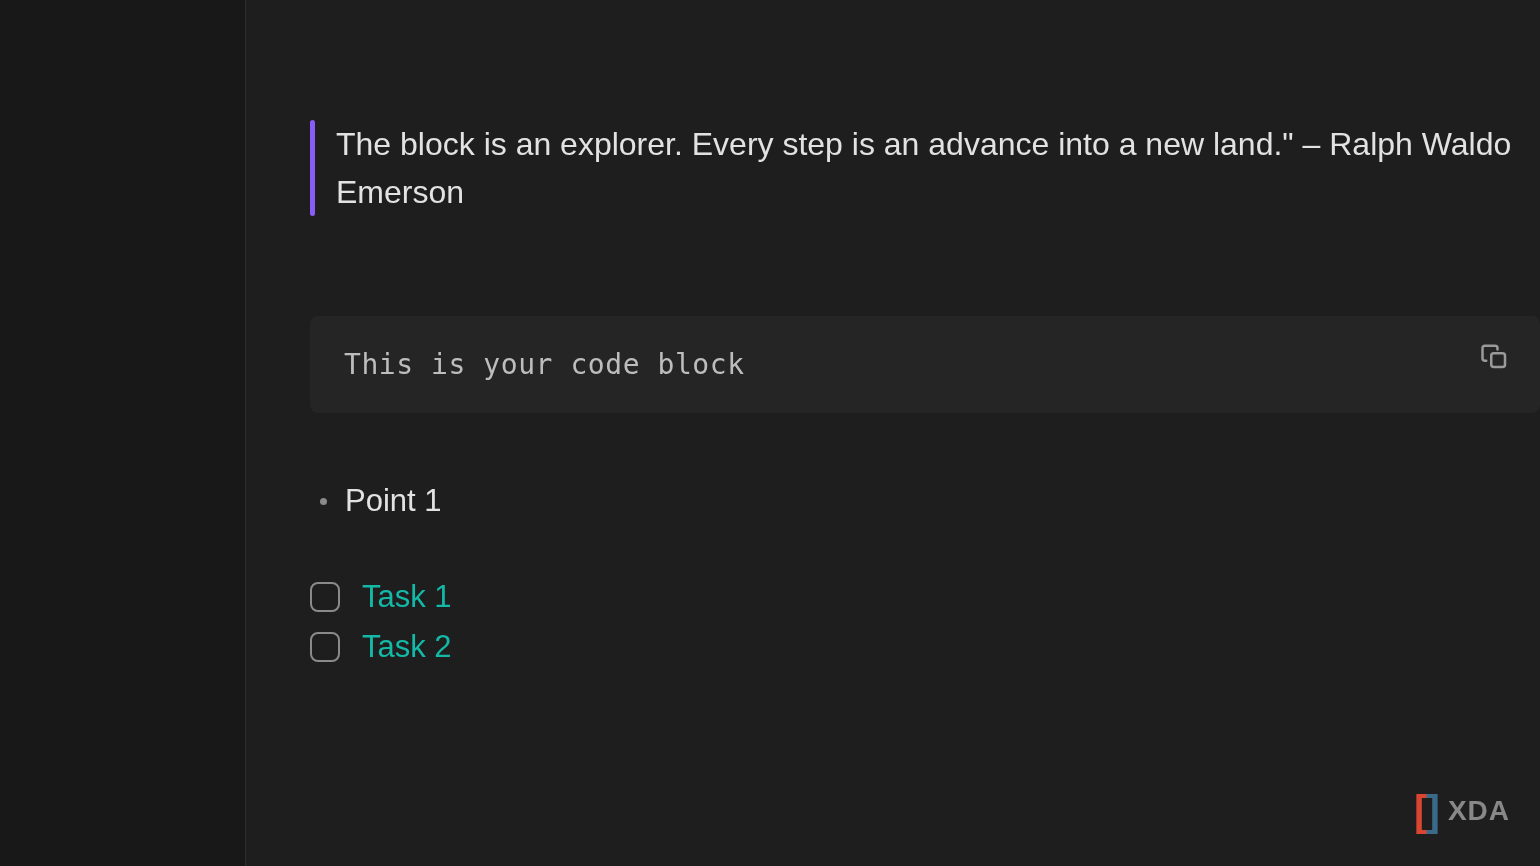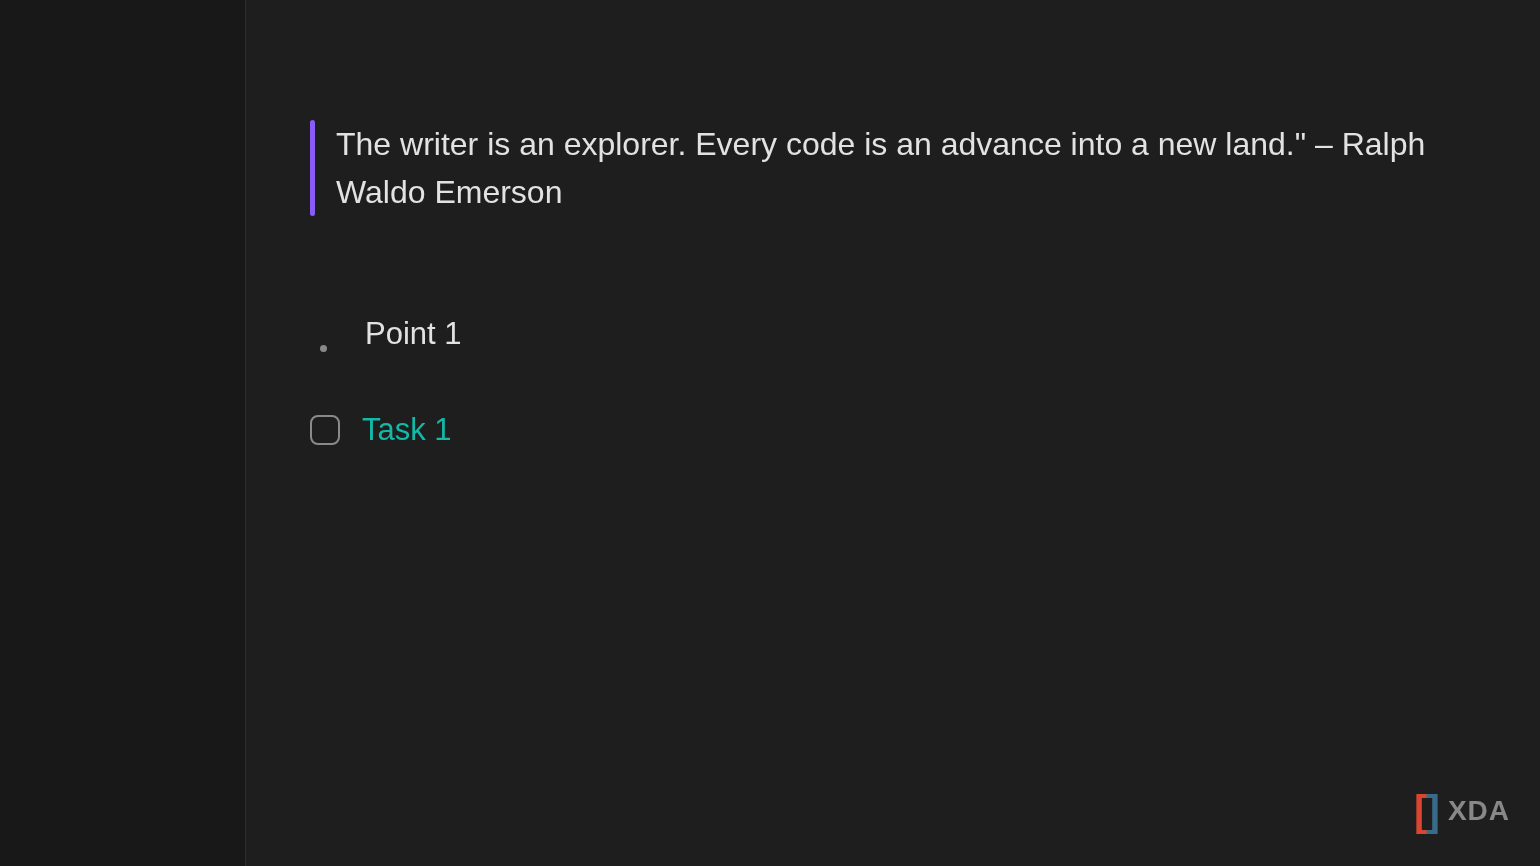--- a/index.html
+++ b/index.html
@@ -83,23 +83,22 @@
     justify-content: center;
     cursor: pointer;
     color: #9a9a9a;
   }
   .bullet-list {
     margin-bottom: 60px;
     padding-left: 10px;
   }
   .bullet-item {
     display: flex;
-    align-items: flex-end;
+    align-items: center;
     margin-bottom: 12px;
-    gap: 20px;
   }
   .bullet-dot {
     width: 7px;
     height: 7px;
     background: #8a8a8a;
     border-radius: 50%;
     margin-right: 18px;
     flex-shrink: 0;
   }
   .bullet-text {
@@ -166,35 +165,48 @@
   }
 </style>
 </head>
 <body>
 
 <div class="sidebar"></div>
 
 <div class="content">
 
   <div class="blockquote">
-    <div class="blockquote-text">The writer is an explorer. Every code is an advance into a new land." – Ralph Waldo Emerson</div>
-  </div>
-
+    <div class="blockquote-text">The block is an explorer. Every step is an advance into a new land." – Ralph Waldo Emerson</div>
+  </div>
+
+  <div class="code-block">
+    <div class="code-text">This is your code block</div>
+    <div class="copy-button">
+      <svg width="30" height="30" viewBox="0 0 24 24" fill="none" stroke="currentColor" stroke-width="2" stroke-linecap="round" stroke-linejoin="round">
+        <rect x="9" y="9" width="11" height="11" rx="2"></rect>
+        <path d="M5 15H4a2 2 0 0 1-2-2V5a2 2 0 0 1 2-2h8a2 2 0 0 1 2 2v1"></path>
+      </svg>
+    </div>
+  </div>
 
   <div class="bullet-list">
     <div class="bullet-item">
       <span class="bullet-dot"></span>
       <span class="bullet-text">Point 1</span>
     </div>
   </div>
 
   <div class="task-list">
     <div class="task-item">
       <div class="task-checkbox"></div>
       <span class="task-text">Task 1</span>
+    </div>
+    <div class="task-item">
+      <div class="task-checkbox"></div>
+      <span class="task-text">Task 2</span>
     </div>
   </div>
 
 </div>
 
 <div class="watermark">
   <span class="watermark-bracket-left">[</span>
     <span class="watermark-bracket-right">]</span>
   <span class="watermark-text">XDA</span>
 </div>

